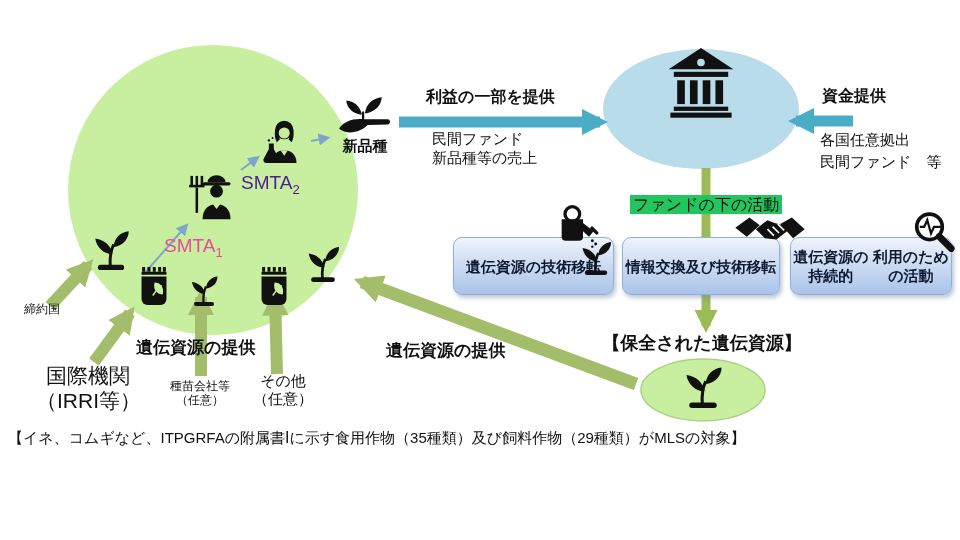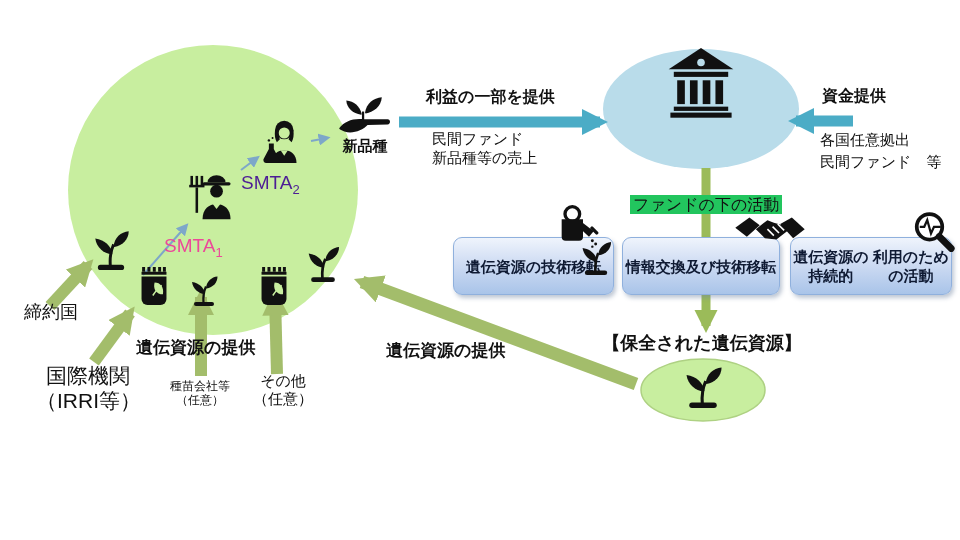--- a/index.html
+++ b/index.html
@@ -235,28 +235,29 @@
   <div class="t" style="left:820px;top:131px;font-size:15px;">各国任意拠出</div>
   <div class="t" style="left:820px;top:153px;font-size:15px;">民間ファンド　等</div>
 
   <div class="t" style="left:630px;top:195px;font-size:16px;background:#22c55e;padding:0 3px;">ファンドの下の活動</div>
 
   <div class="t b ctr" style="left:590px;top:333px;width:224px;font-size:18px;">【保全された遺伝資源】</div>
 
   <div class="t b" style="left:136px;top:338px;font-size:17px;">遺伝資源の提供</div>
   <div class="t b" style="left:386px;top:341px;font-size:17px;">遺伝資源の提供</div>
 
-  <div class="t" style="left:24px;top:302px;font-size:18px;font-family:Liberation Serif, serif;">締約国</div>
+  <div class="t" style="left:24px;top:302px;font-size:12px;font-family:Liberation Serif, serif;">締約国</div>
   <div class="t ctr" style="left:36px;top:363px;width:104px;font-size:21px;">
     <div>国際機関</div>
     <div>（IRRI等）</div>
   </div>
   <div class="t ctr" style="left:152px;top:379px;width:96px;font-size:12px;">
     <div>種苗会社等</div>
     <div>（任意）</div>
   </div>
   <div class="t ctr" style="left:252px;top:372px;width:62px;font-size:15px;">
     <div>その他</div>
     <div>（任意）</div>
   </div>
 
+  <div class="t" style="left:8px;top:429px;font-size:15px;">【イネ、コムギなど、ITPGRFAの附属書Ⅰに示す食用作物（35種類）及び飼料作物（29種類）がMLSの対象】</div>
 
 </div>
 
 </body></html>

